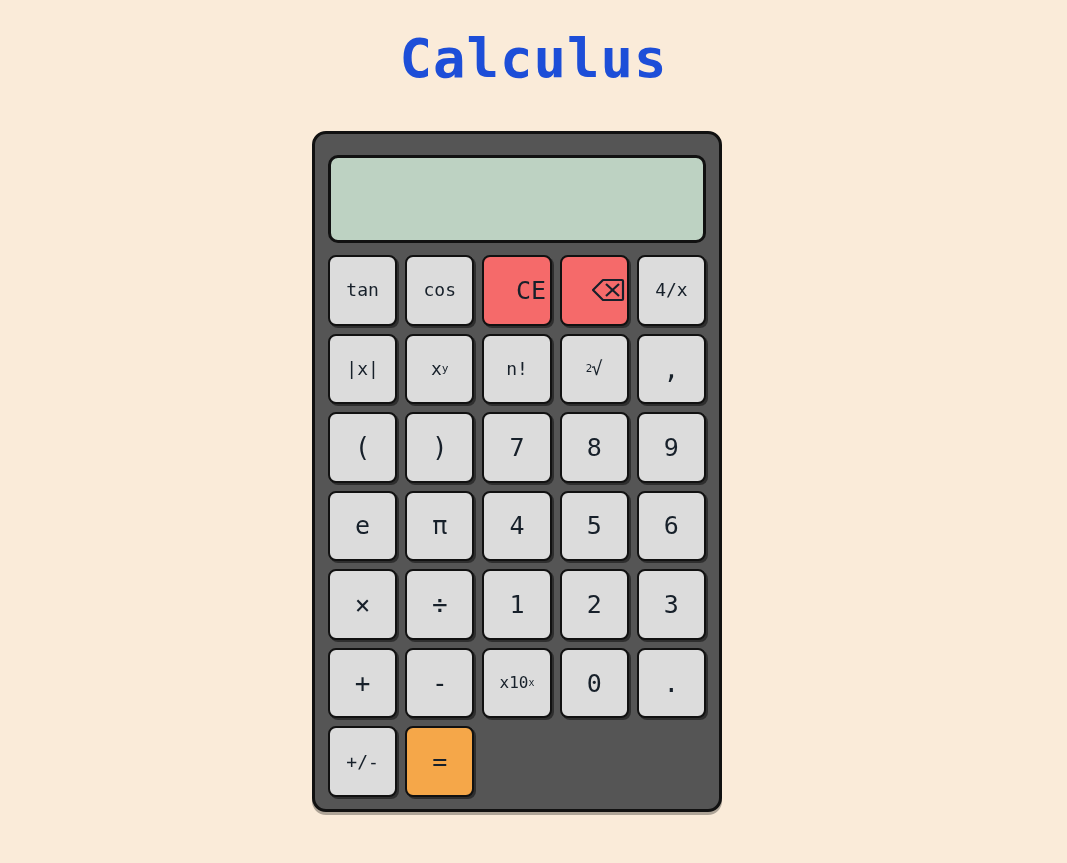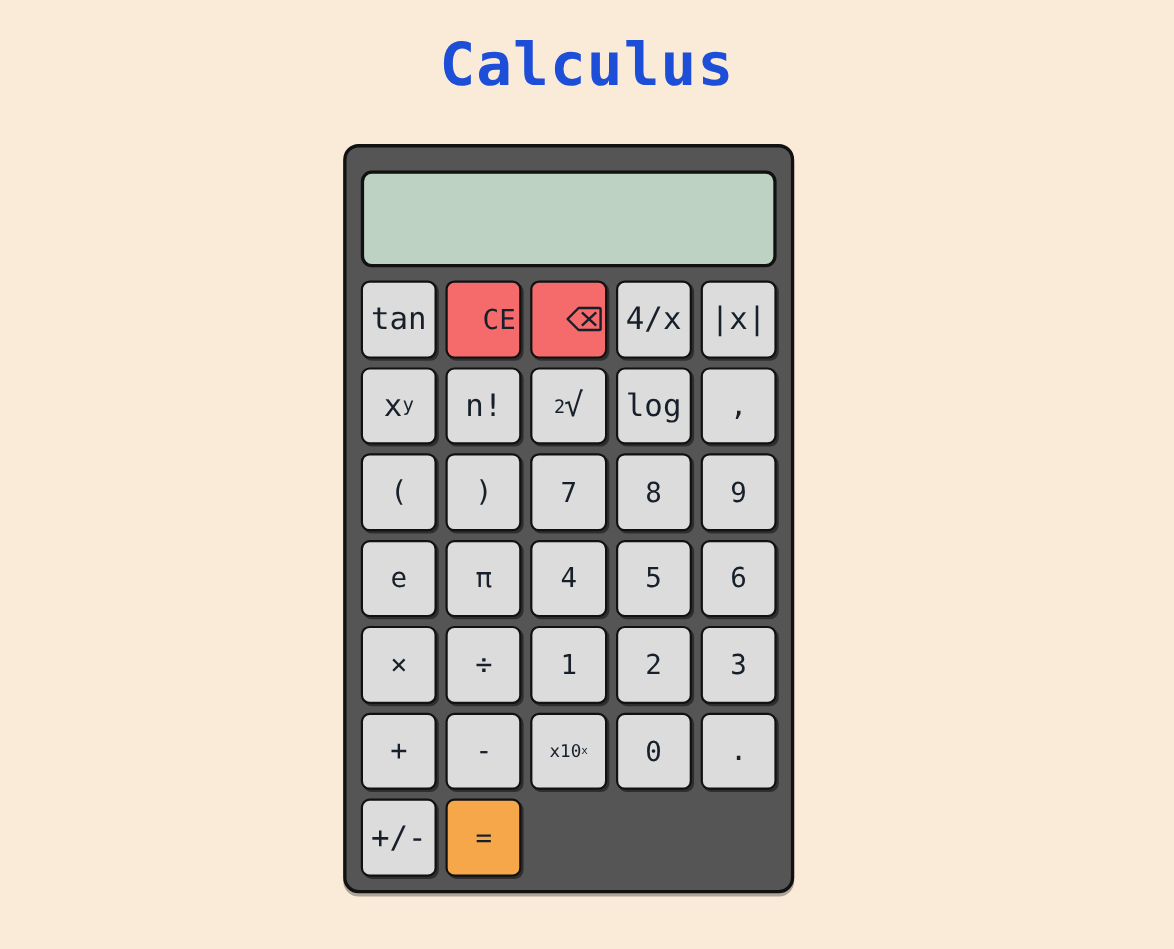--- a/index.html
+++ b/index.html
@@ -91,21 +91,21 @@
     line-height: 1;
     display: flex;
     align-items: center;
     justify-content: center;
     cursor: pointer;
     user-select: none;
     box-shadow: 2px 2px 0 rgba(0,0,0,0.45);
     padding: 0;
     white-space: nowrap;
   }
-  .key.fn { font-size: 28px; }
+  .key.fn { font-size: 18px; }
   .key.sym { font-size: 26px; }
   .key.small { font-size: 16px; }
   .key.danger { background: #f56a6a; padding-left: 28px; }
   .key.accent { background: #f5a749; }
 
   .key sup {
     font-size: 0.62em;
     vertical-align: super;
     line-height: 0;
   }
@@ -123,37 +123,37 @@
 <div id="app-title">Calculus</div>
 
 <div id="calculator">
 
   <div id="display">
     <span id="display-value"></span>
   </div>
 
   <div id="keypad">
       <div class="key fn">tan</div>
+      <div class="key fn">cos</div>
       <div class="key danger">CE</div>
       <div class="key danger">
         <svg width="34" height="24" viewBox="0 0 34 24">
           <path d="M12 2 H31 A1 1 0 0 1 32 3 V21 A1 1 0 0 1 31 22 H12 L2 12 Z" fill="none" stroke="#17202a" stroke-width="2.2" stroke-linejoin="round"></path>
           <line x1="15" y1="6" x2="28" y2="18" stroke="#17202a" stroke-width="2.2"></line>
           <line x1="28" y1="6" x2="15" y2="18" stroke="#17202a" stroke-width="2.2"></line>
         </svg>
       </div>
       <div class="key fn">4/x</div>
       <div class="key fn">|x|</div>
       <div class="key fn">x<sup>y</sup></div>
       <div class="key fn">n!</div>
       <div class="key fn">
         <span class="sup-pre">2</span>
         <span class="radical">√</span>
       </div>
-      <div class="key fn">log</div>
       <div class="key sym">,</div>
       <div class="key sym">(</div>
       <div class="key sym">)</div>
       <div class="key">7</div>
       <div class="key">8</div>
       <div class="key">9</div>
       <div class="key">e</div>
       <div class="key">π</div>
       <div class="key">4</div>
       <div class="key">5</div>

